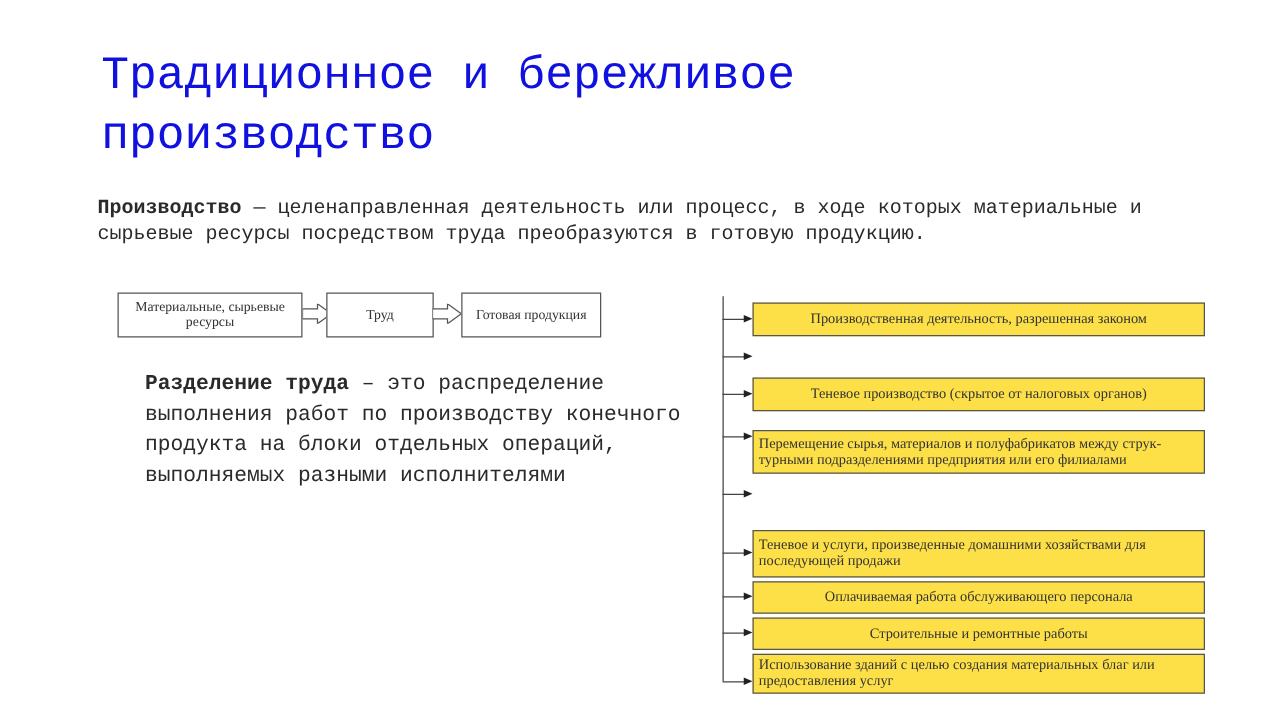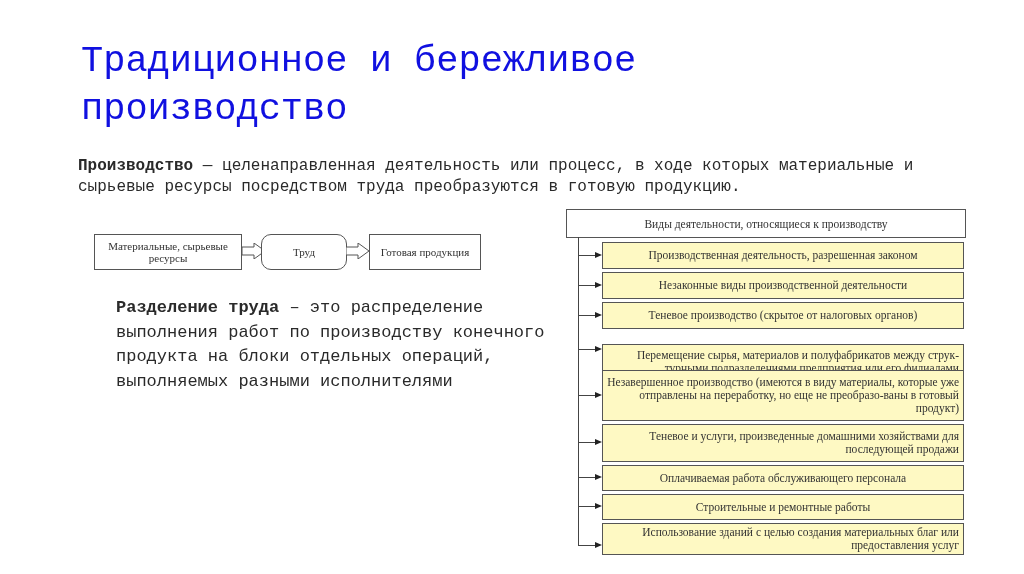--- a/index.html
+++ b/index.html
@@ -7,73 +7,70 @@
   .title { position:absolute; left:80px; top:36px; width:760px; color:#1010e0; font-family:"Liberation Mono", monospace; font-size:37px; line-height:48px; font-weight:normal; letter-spacing:0px; }
   .para1 { position:absolute; left:78px; top:156px; width:880px; color:#2a2a2a; font-family:"Liberation Mono", monospace; font-size:16px; line-height:21px; }
   .para1 b { font-weight:bold; }
   .flow { position:absolute; left:94px; top:234px; height:36px; }
   .fbox { position:absolute; top:0; height:34px; border:1px solid #555; background:#fff; font-family:"Liberation Serif", serif; font-size:11px; color:#333; display:flex; align-items:center; justify-content:center; text-align:center; line-height:12px; }
   .farrow { position:absolute; top:9px; width:24px; height:16px; }
   .para2 { position:absolute; left:78px; top:296px; width:440px; color:#2a2a2a; font-family:"Liberation Mono", monospace; font-size:17px; line-height:24.5px;margin-left:38px; }
   .para2 b { font-weight:bold; }
   .tree { position:absolute; left:0; top:0; width:1024px; height:574px; }
   .hdr { position:absolute; left:566px; top:209px; width:398px; height:27px; border:1px solid #555; background:#fff; font-family:"Liberation Serif", serif; font-size:11.5px; color:#333; display:flex; align-items:center; justify-content:center; }
-  .sub { position:absolute; left:602px; width:362px; border:1px solid #555; background:#fef9c3; font-family:"Liberation Serif", serif; font-size:11.5px; color:#333; display:flex; align-items:center; justify-content:center; text-align:right; line-height:13px; box-sizing:border-box; padding:0 4px; }
+  .sub { position:absolute; left:602px; width:362px; border:1px solid #555; background:#fde047; font-family:"Liberation Serif", serif; font-size:11.5px; color:#333; display:flex; align-items:center; justify-content:center; text-align:left; line-height:13px; box-sizing:border-box; padding:0 4px; }
   .vline { position:absolute; left:578px; top:237px; width:1px; height:308px; background:#444; }
   .hline { position:absolute; left:578px; width:18px; height:1px; background:#444; }
   .ahead { position:absolute; width:0; height:0; border-top:3px solid transparent; border-bottom:3px solid transparent; border-left:7px solid #222; }
 </style>
 </head>
 <body>
 
 <h1 class="title" style="margin:1px;">Традиционное и бережливое производство</h1>
 
 <div class="para1">
   <b>Производство</b><span> — целенаправленная деятельность или процесс, в ходе которых материальные и сырьевые ресурсы посредством труда преобразуются в готовую продукцию.</span>
 </div>
 
 <div class="flow">
   <div class="fbox" style="left:0; width:146px;">Материальные, сырьевые ресурсы</div>
   <svg class="farrow" style="left:148px;" viewBox="0 0 24 16">
       <path d="M0 4 H12 V0 L23 8 L12 16 V12 H0 Z" fill="#fff" stroke="#555" stroke-width="1"></path>
     </svg>
-  <div class="fbox" style="left:167px; width:84px;border-radius:10px;">Труд</div>
+  <div class="fbox" style="left:167px; width:84px;">Труд</div>
   <svg class="farrow" style="left:252px;" viewBox="0 0 24 16">
       <path d="M0 4 H12 V0 L23 8 L12 16 V12 H0 Z" fill="#fff" stroke="#555" stroke-width="1"></path>
     </svg>
   <div class="fbox" style="left:275px; width:110px;">Готовая продукция</div>
 </div>
 
 <div class="para2">
   <b>Разделение труда</b><span> – это распределение выполнения работ по производству конечного продукта на блоки отдельных операций, выполняемых разными исполнителями</span>
 </div>
 
 <div class="tree">
-  <div class="hdr">Виды деятельности, относящиеся к производству</div>
   <div class="vline"></div>
 
   <div class="hline" style="top:255px;"></div>
   <div class="ahead" style="left:595px; top:252px;"></div>
   <div class="sub" style="top:242px; height:27px;">Производственная деятельность, разрешенная законом</div>
 
   <div class="hline" style="top:285px;"></div>
   <div class="ahead" style="left:595px; top:282px;"></div>
-  <div class="sub" style="top:272px; height:27px;">Незаконные виды производственной деятельности</div>
 
   <div class="hline" style="top:315px;"></div>
   <div class="ahead" style="left:595px; top:312px;"></div>
   <div class="sub" style="top:302px; height:27px;">Теневое производство (скрытое от налоговых органов)</div>
 
   <div class="hline" style="top:349px;"></div>
   <div class="ahead" style="left:595px; top:346px;"></div>
   <div class="sub" style="top:330px; height:35px;margin-top:14px;">Перемещение сырья, материалов и полуфабрикатов между струк-турными подразделениями предприятия или его филиалами</div>
 
   <div class="hline" style="top:395px;"></div>
   <div class="ahead" style="left:595px; top:392px;"></div>
-  <div class="sub" style="top:370px; height:51px;">Незавершенное производство (имеются в виду материалы, которые уже отправлены на переработку, но еще не преобразо-ваны в готовый продукт)</div>
 
   <div class="hline" style="top:442px;"></div>
   <div class="ahead" style="left:595px; top:439px;"></div>
   <div class="sub" style="top:424px; height:38px;">Теневое и услуги, произведенные домашними хозяйствами для последующей продажи</div>
 
   <div class="hline" style="top:477px;"></div>
   <div class="ahead" style="left:595px; top:474px;"></div>
   <div class="sub" style="top:465px; height:26px;">Оплачиваемая работа обслуживающего персонала</div>
 
   <div class="hline" style="top:506px;"></div>

